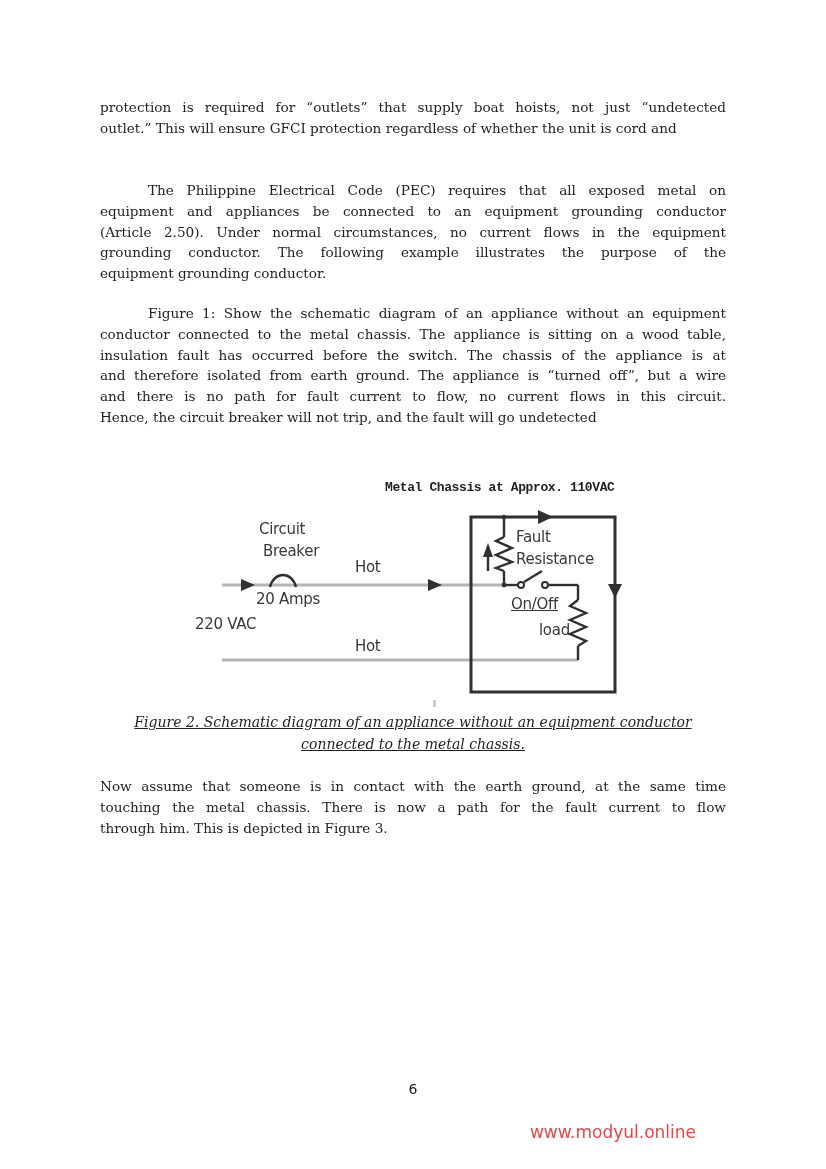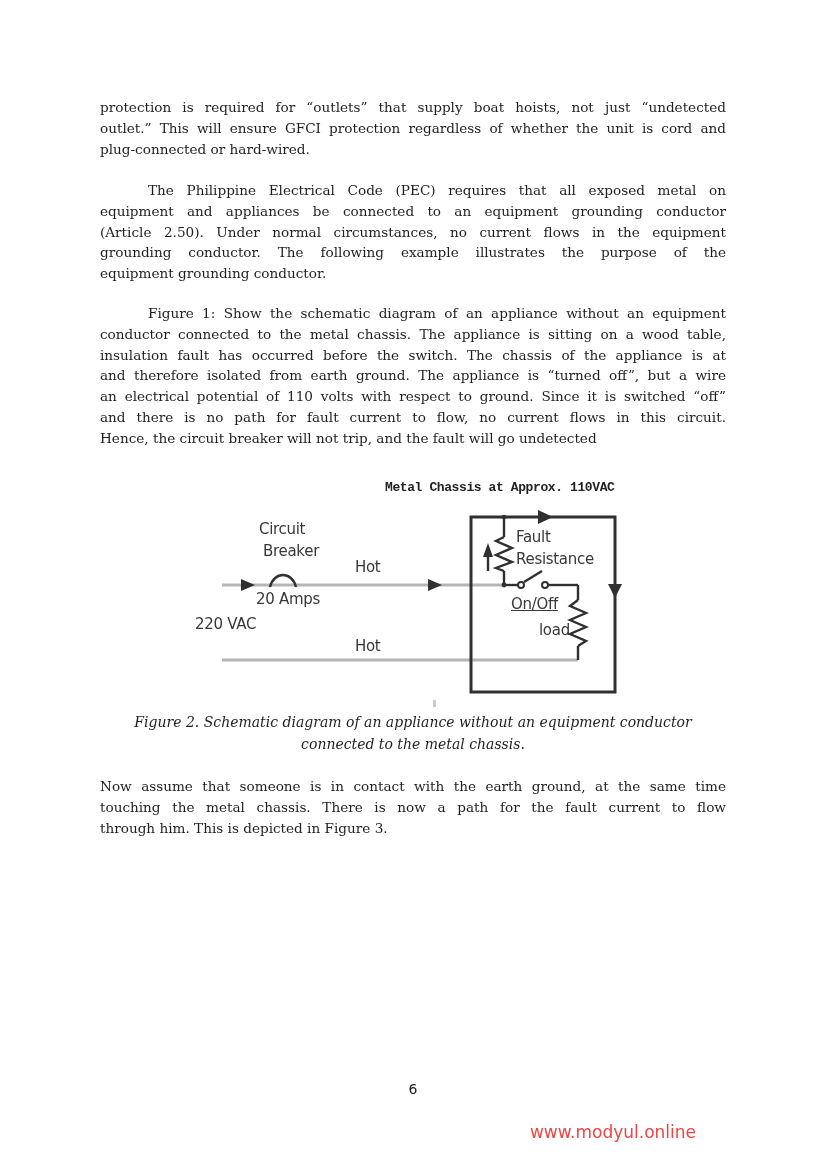--- a/index.html
+++ b/index.html
@@ -36,21 +36,21 @@
   
   .caption {
     position: absolute;
     left: 100px;
     top: 712px;
     width: 626px;
     font-style: italic;
     font-size: 14px;
     line-height: 21.8px;
   }
-  .caption .tline { text-align: center; }
+  .caption .tline { text-align: center; text-decoration: underline; }
   
   .figure {
     position: absolute;
     left: 195px;
     top: 480px;
     width: 460px;
     height: 225px;
   }
   .figure svg { position: absolute; left: 0; top: 0; }
   .fig-title {
@@ -115,37 +115,35 @@
   }
 </style>
 </head>
 <body>
 
 <div class="page">
 
   <div class="para" id="p1">
       <div class="tline">protection is required for “outlets” that supply boat hoists, not just “undetected</div>
       <div class="tline">outlet.” This will ensure GFCI protection regardless of whether the unit is cord and</div>
-      <div class="tline">plug-connected or hard-wired.</div>
     </div>
 
   <div class="para indent-first" id="p2">
       <div class="tline">The Philippine Electrical Code (PEC) requires that all exposed metal on</div>
       <div class="tline">equipment and appliances be connected to an equipment grounding conductor</div>
       <div class="tline">(Article 2.50). Under normal circumstances, no current flows in the equipment</div>
       <div class="tline">grounding conductor. The following example illustrates the purpose of the</div>
       <div class="tline">equipment grounding conductor.</div>
     </div>
 
   <div class="para indent-first" id="p3">
       <div class="tline">Figure 1: Show the schematic diagram of an appliance without an equipment</div>
       <div class="tline">conductor connected to the metal chassis. The appliance is sitting on a wood table,</div>
       <div class="tline">insulation fault has occurred before the switch. The chassis of the appliance is at</div>
       <div class="tline">and therefore isolated from earth ground. The appliance is “turned off”, but a wire</div>
-      <div class="tline">an electrical potential of 110 volts with respect to ground. Since it is switched “off”</div>
       <div class="tline">and there is no path for fault current to flow, no current flows in this circuit.</div>
       <div class="tline">Hence, the circuit breaker will not trip, and the fault will go undetected</div>
     </div>
 
   <div class="figure">
     <svg width="460" height="225" viewBox="0 0 460 225">
 
       <line class="w" x1="27" y1="105" x2="309" y2="105"></line>
       <line class="w" x1="27" y1="180" x2="383" y2="180"></line>
 

